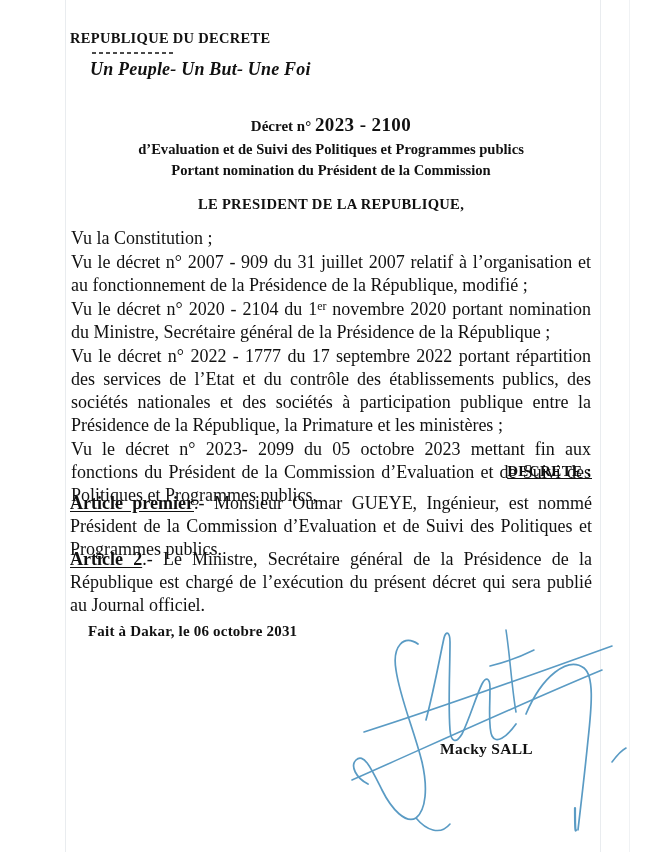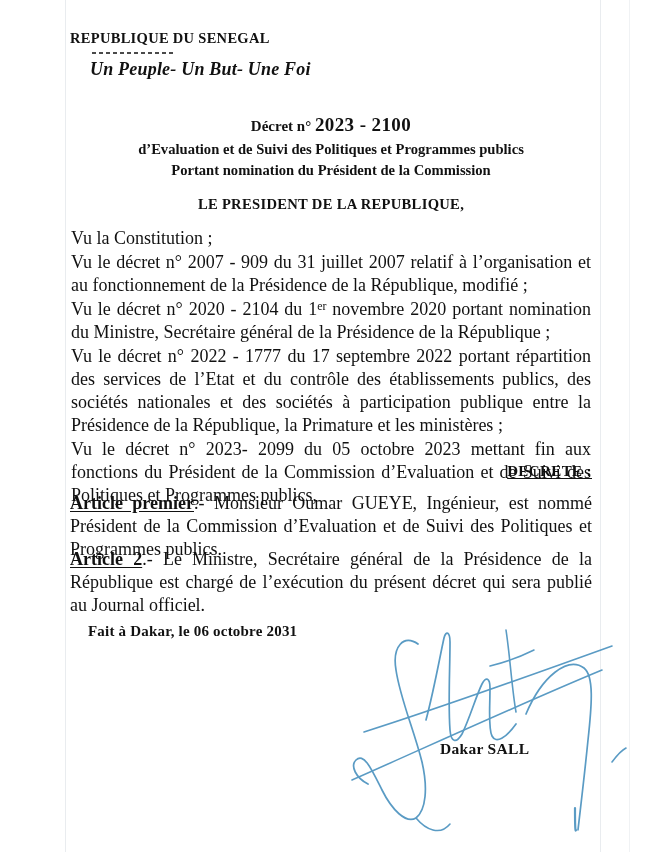--- a/index.html
+++ b/index.html
@@ -198,21 +198,21 @@
 </head>
 <body>
 
 <div class="page">
 
   <div class="scan-line left"></div>
   <div class="scan-line right"></div>
   <div class="scan-line far-right"></div>
 
   <div class="header">
-    <div class="republic">REPUBLIQUE DU SENEGAL</div>
+    <div class="republic">REPUBLIQUE DU DECRETE</div>
     <div class="dash-rule"></div>
     <div class="motto">Un Peuple- Un But- Une Foi</div>
   </div>
 
   <div class="title-block">
     <div class="decree-line">
       <span>Décret n°</span>
       <span class="decree-number">2023 - 2100</span>
     </div>
     <div class="title-sub">d’Evaluation et de Suivi des Politiques et Programmes publics</div>
@@ -260,16 +260,16 @@
 
         <path d="M196 102 C 212 64, 238 44, 254 56 C 264 64, 262 92, 258 128
                  C 254 168, 250 200, 248 218" stroke-width="1.7"></path>
         <path d="M246 218 C 245 222, 245 204, 245 196" stroke-width="2.2"></path>
 
         <path d="M86 206 C 96 218, 110 224, 120 212" stroke-width="1.6"></path>
 
         <path d="M282 150 C 288 142, 292 138, 296 136" stroke-width="1.6"></path>
       </g>
     </svg>
-    <div class="signer-name">Dakar SALL</div>
+    <div class="signer-name">Macky SALL</div>
   </div>
 
 </div>
 
 </body></html>

